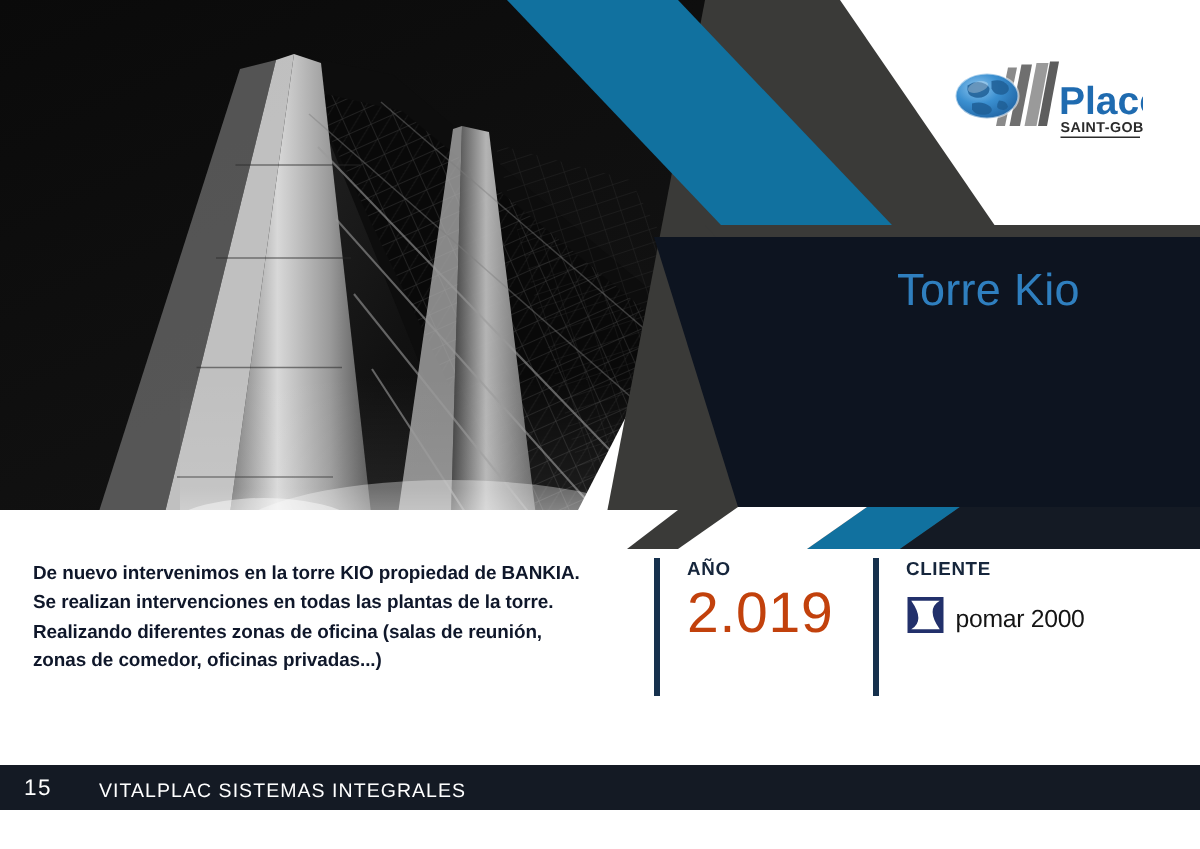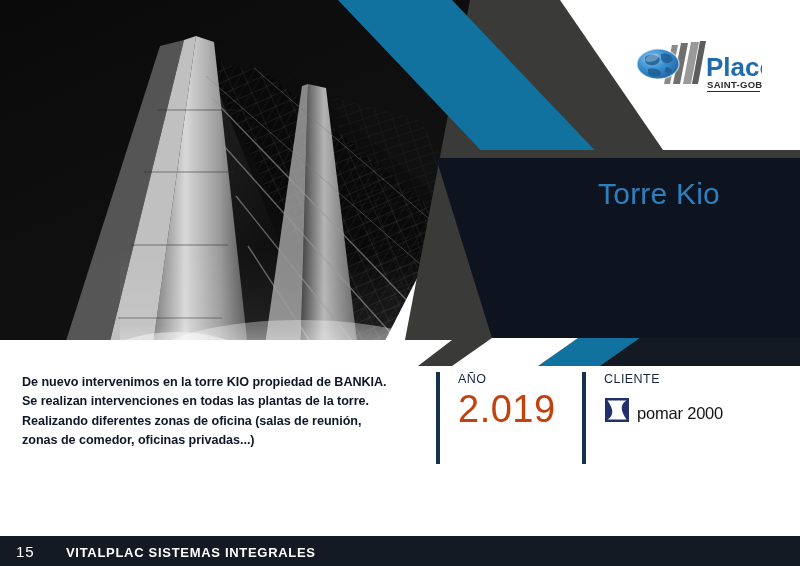--- a/index.html
+++ b/index.html
@@ -79,50 +79,50 @@
 
   .meta-col{position:absolute;top:0;}
   .meta-col.c1{left:22px;}
   .meta-col.c2{left:168px;}
 
   .meta-label{
     font-size:12.5px;
     color:#16263c;
     letter-spacing:.45px;
     margin:0 0 4px 0;
-    font-weight:400;
+    font-weight:700;
   }
   .meta-year{
     font-size:38px;
     color:#c2410c;
     font-weight:400;
     line-height:1;
     letter-spacing:.5px;
     margin:0;
   }
   .client-row{
     display:flex;align-items:flex-end;gap:7px;margin-top:11px;
   }
   .client-name{
     font-size:16.5px;color:#141414;font-weight:400;letter-spacing:-.2px;
   }
 
   
   .footer{
-    position:absolute;left:0;top:536px;width:800px;height:30px;
+    position:absolute;left:0;top:510px;width:800px;height:30px;
     background:#141a24;
     color:#ffffff;
   }
   .footer .pageno{
     position:absolute;left:16px;top:7px;
     font-size:15px;letter-spacing:1px;font-weight:400;
   }
   .footer .ftitle{
     position:absolute;left:66px;top:9px;
-    font-size:13px;letter-spacing:.7px;font-weight:700;
+    font-size:13px;letter-spacing:.7px;font-weight:400;
   }
 </style>
 </head>
 <body>
 
 <div id="slide">
 
   <div class="hero">
     <svg class="hero-svg" width="800" height="366" viewBox="0 0 800 366">
       <defs>

